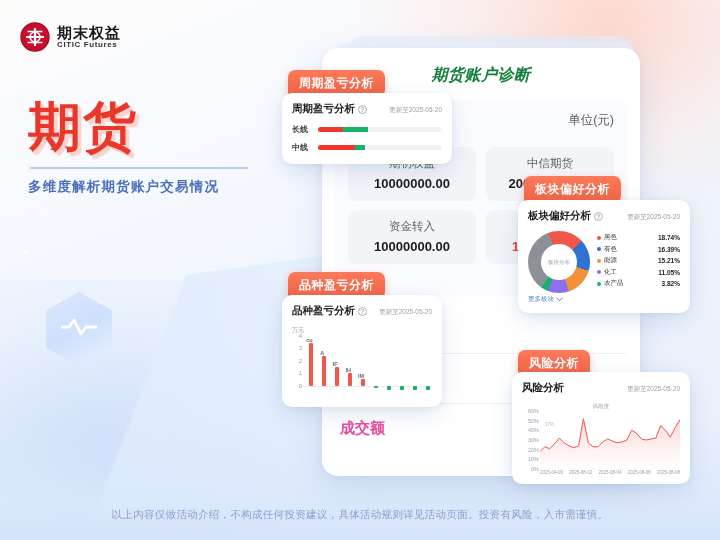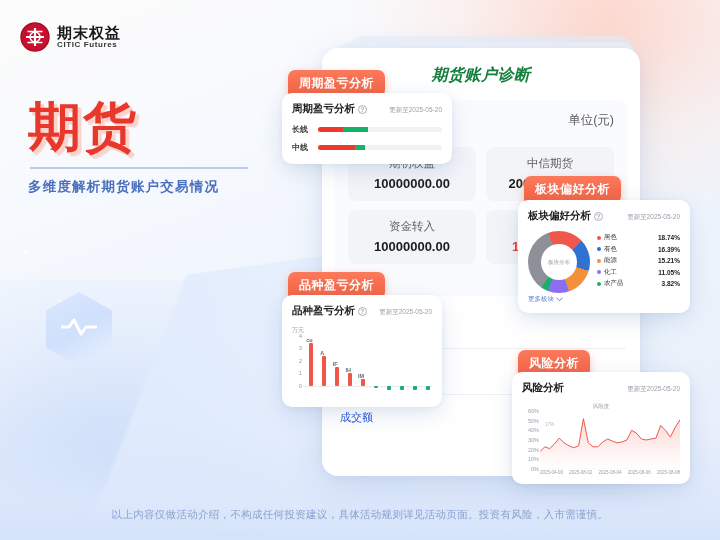--- a/index.html
+++ b/index.html
@@ -92,21 +92,21 @@
   .mc-unit { font-size:12.5px; color:#5c5c5c; }
 
   .stat-grid { display:grid; grid-template-columns:1fr 1fr; gap:9px 10px; }
   .stat-box { background:#f2f4f8; border-radius:8px; padding:9px 4px 10px; text-align:center; }
   .stat-label { font-size:11.5px; color:#5d5d5d; margin-bottom:5px; display:flex; align-items:center; justify-content:center; gap:3px; }
   .stat-q { display:inline-block; width:11px; height:11px; border:1px solid #a9afba; border-radius:50%; font-size:8px; line-height:9px; color:#a9afba; text-align:center; }
   .stat-val { font-size:13px; font-weight:700; color:#1c1c1c; }
   .stat-val.red { color:#f0372b; }
 
   .mc-rows { margin:10px 14px 0; }
-  .mc-row { padding:15px 4px; border-bottom:1px solid #eef0f4; font-size:11px; font-weight:400; color:#1d4ed8; }
+  .mc-row { padding:15px 4px; border-bottom:1px solid #eef0f4; font-size:15px; font-weight:700; color:#ec4899; }
   .mc-row:last-child { border-bottom:none; }
 
   
   .fcard {
     position:absolute; background:#fff; border-radius:10px;
     box-shadow: 0 7px 22px rgba(110,140,190,.22), 0 1px 5px rgba(120,150,200,.10);
     padding:9px 10px 9px;
   }
   .fcard-head { display:flex; justify-content:space-between; align-items:baseline; margin-bottom:8px; }
   .fcard-title { font-size:10.5px; font-weight:800; color:#1c1c1c; display:flex; align-items:center; gap:3px; }

